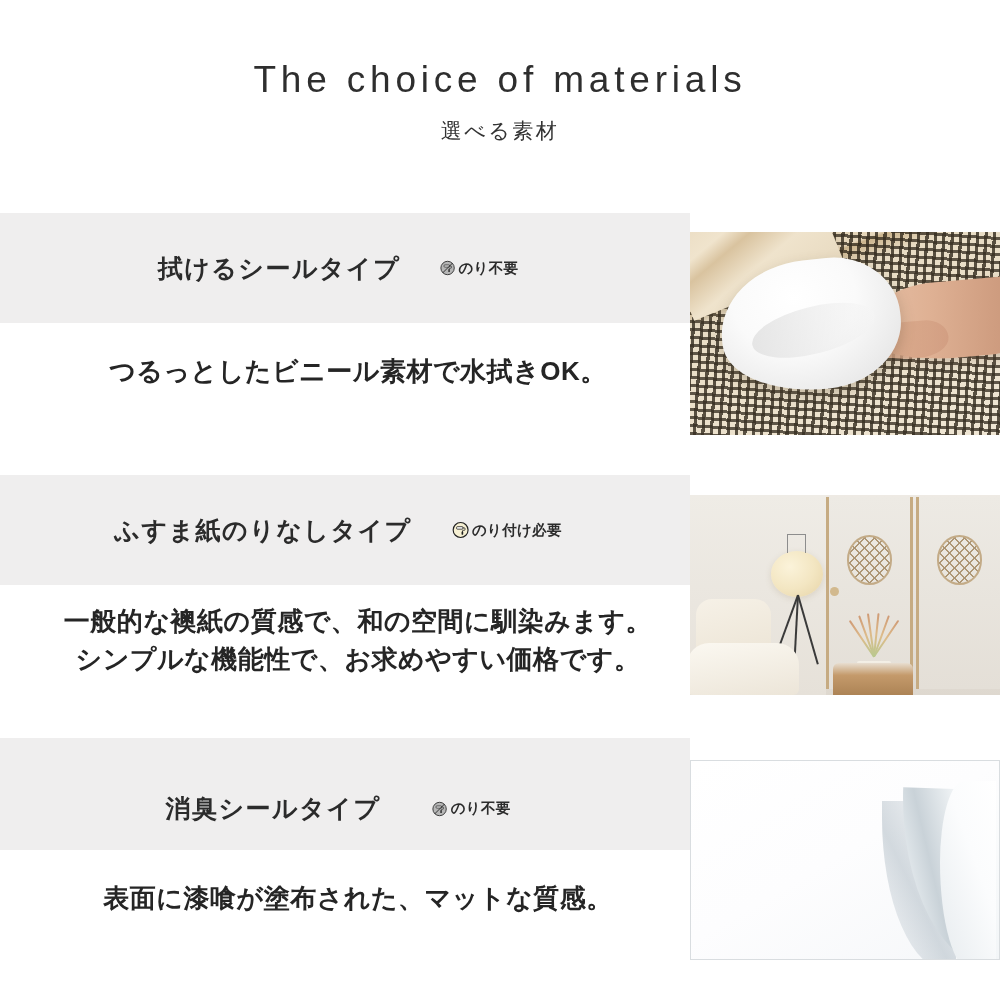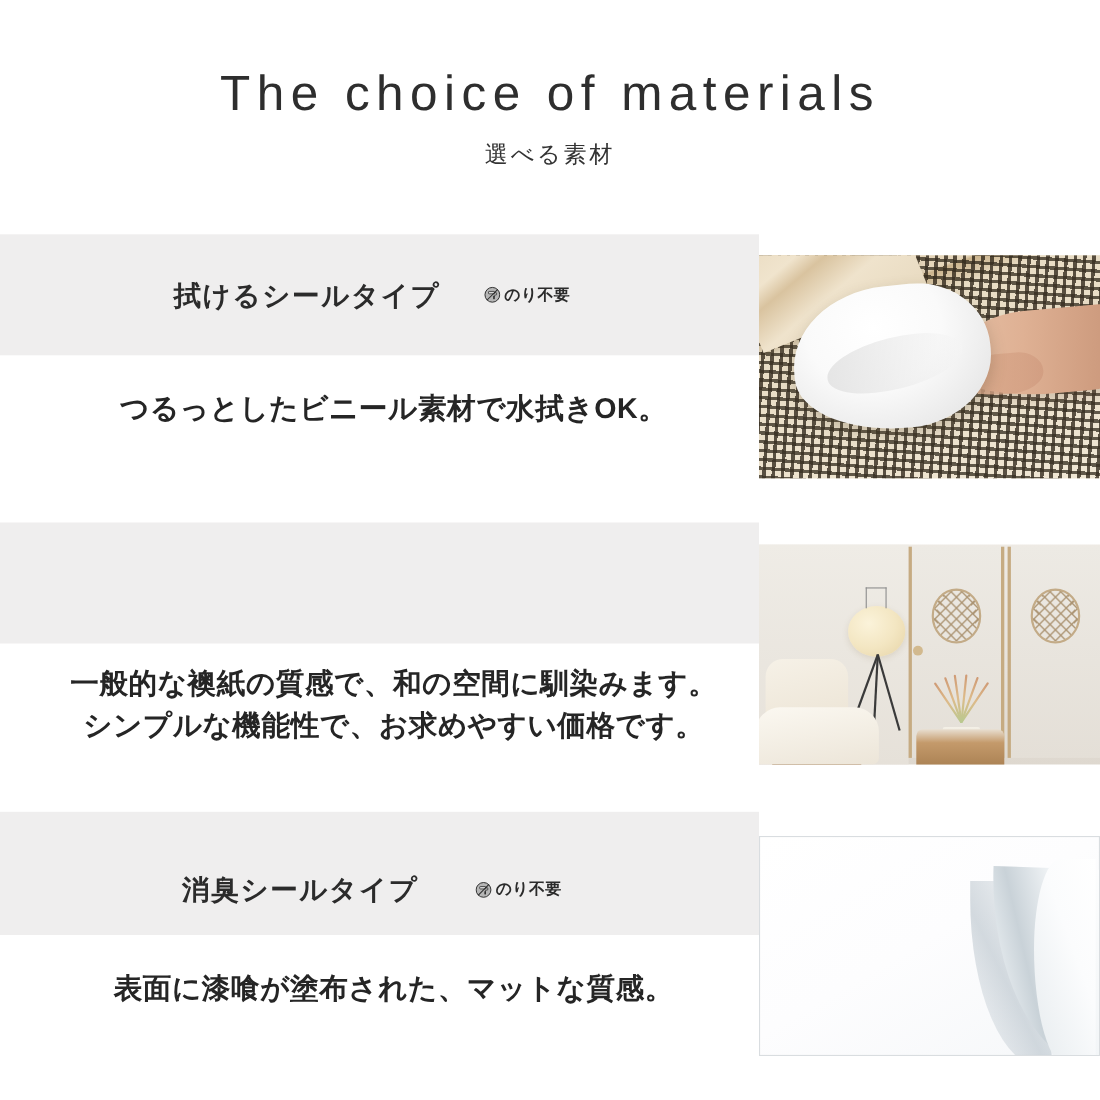--- a/index.html
+++ b/index.html
@@ -27,21 +27,21 @@
     position: absolute;
     top: 0;
     left: 0;
     width: 1000px;
     height: 200px;
     text-align: center;
   }
   .header-title {
     margin: 0;
     padding-top: 60px;
-    font-size: 45px;
+    font-size: 37px;
     font-weight: 400;
     letter-spacing: 0.13em;
     color: #2e2e2e;
     line-height: 1.1;
   }
   .header-subtitle {
     margin: 0;
     padding-top: 16px;
     font-size: 21px;
     font-weight: 400;
@@ -426,20 +426,34 @@
 
   <div class="photo photo-1">
     <div class="weave"></div>
     <div class="floorboard"></div>
     <div class="hand"></div>
     <div class="towel"></div>
   </div>
 
   <div class="section" style="top:475px; height:230px;">
     <div class="band"></div>
+    <div class="band-row">
+      <div class="section-title">ふすま紙のりなしタイプ</div>
+      <div class="badges">
+        <div class="badge" style="width:110px;">
+          <svg class="badge-icon" viewBox="0 0 52 52">
+            <circle cx="26" cy="26" r="22.5" fill="#f6f0d3" stroke="#1f1f1f" stroke-width="3.4"></circle>
+            <rect x="14" y="16" width="19" height="7.5" rx="2" fill="#ffffff" stroke="#1f1f1f" stroke-width="2.4"></rect>
+            <path d="M33 19.6 h4.2 a2 2 0 0 1 2 2 v3.2 a2.2 2.2 0 0 1 -2.2 2.2 h-3.2 a2 2 0 0 0 -2 2 v2.6" fill="none" stroke="#1f1f1f" stroke-width="2.4" stroke-linecap="round"></path>
+            <rect x="28.8" y="30.4" width="5" height="10" rx="1.4" fill="#1f1f1f"></rect>
+          </svg>
+          <span class="badge-label">のり付け必要</span>
+        </div>
+      </div>
+    </div>
     <div class="desc" style="top:128px;">
       <div>一般的な襖紙の質感で、和の空間に馴染みます。</div>
       <div>シンプルな機能性で、お求めやすい価格です。</div>
     </div>
   </div>
 
   <div class="photo photo-2">
     <div class="p2-wall"></div>
     <div class="p2-panel a">
       <div class="p2-circle"></div>

